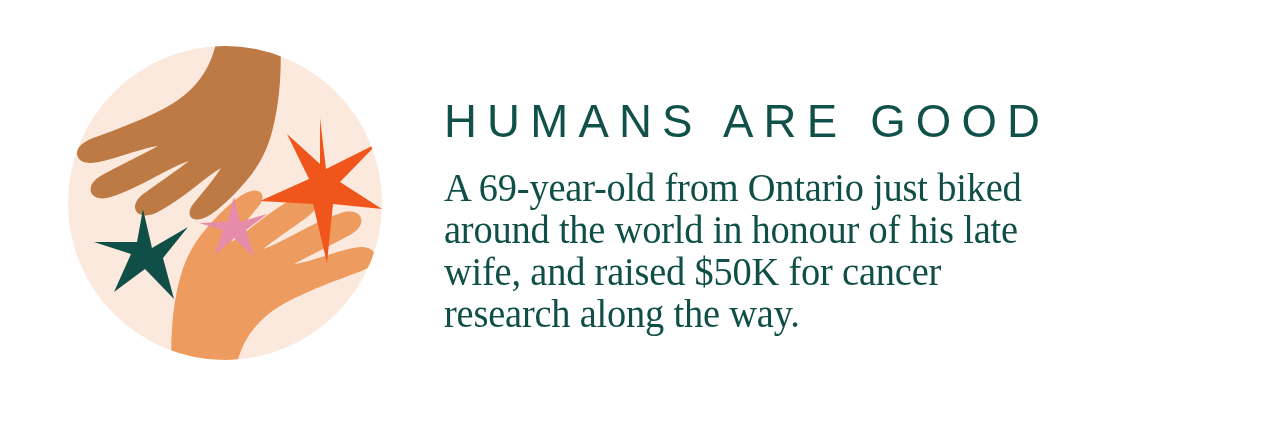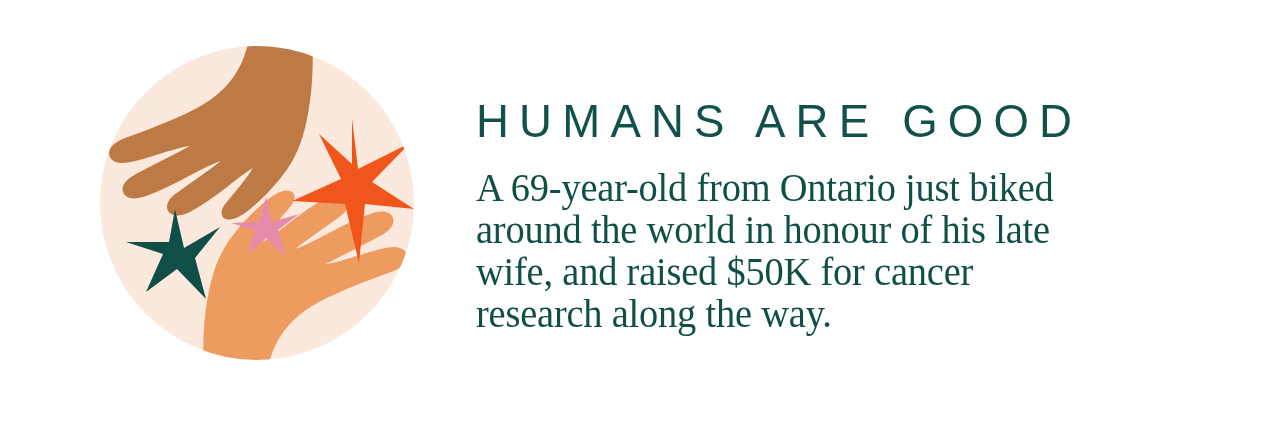--- a/index.html
+++ b/index.html
@@ -13,21 +13,20 @@
     font-family: "Liberation Sans", sans-serif;
     overflow: hidden;
   }
 
   .card {
     position: relative;
     width: 1096px;
     height: 426px;
     background: #ffffff;
     display: block;
-    margin-left: 32px;
   }
 
   
   .illustration {
     position: absolute;
     left: 68px;
     top: 46px;
     width: 314px;
     height: 314px;
   }

